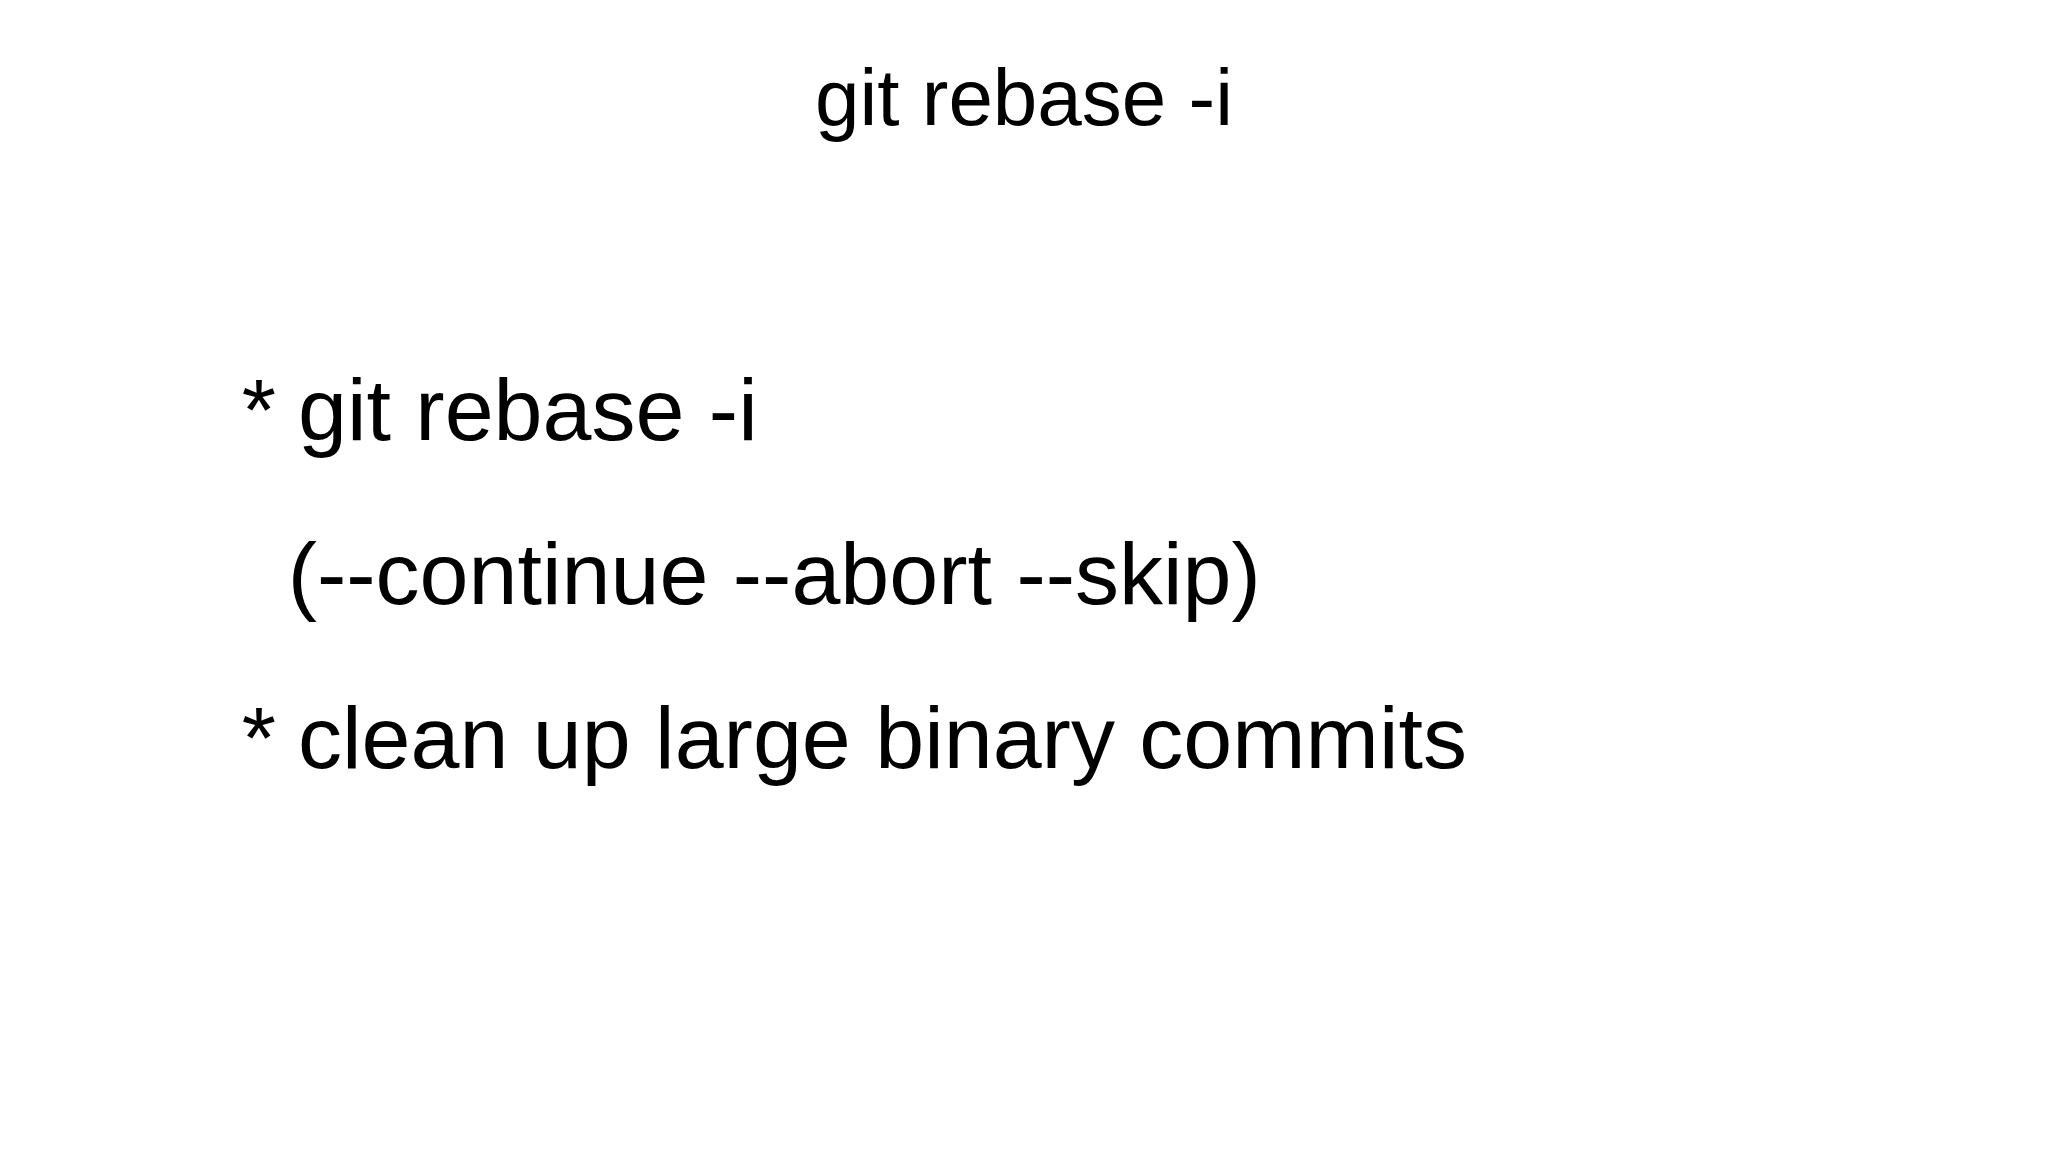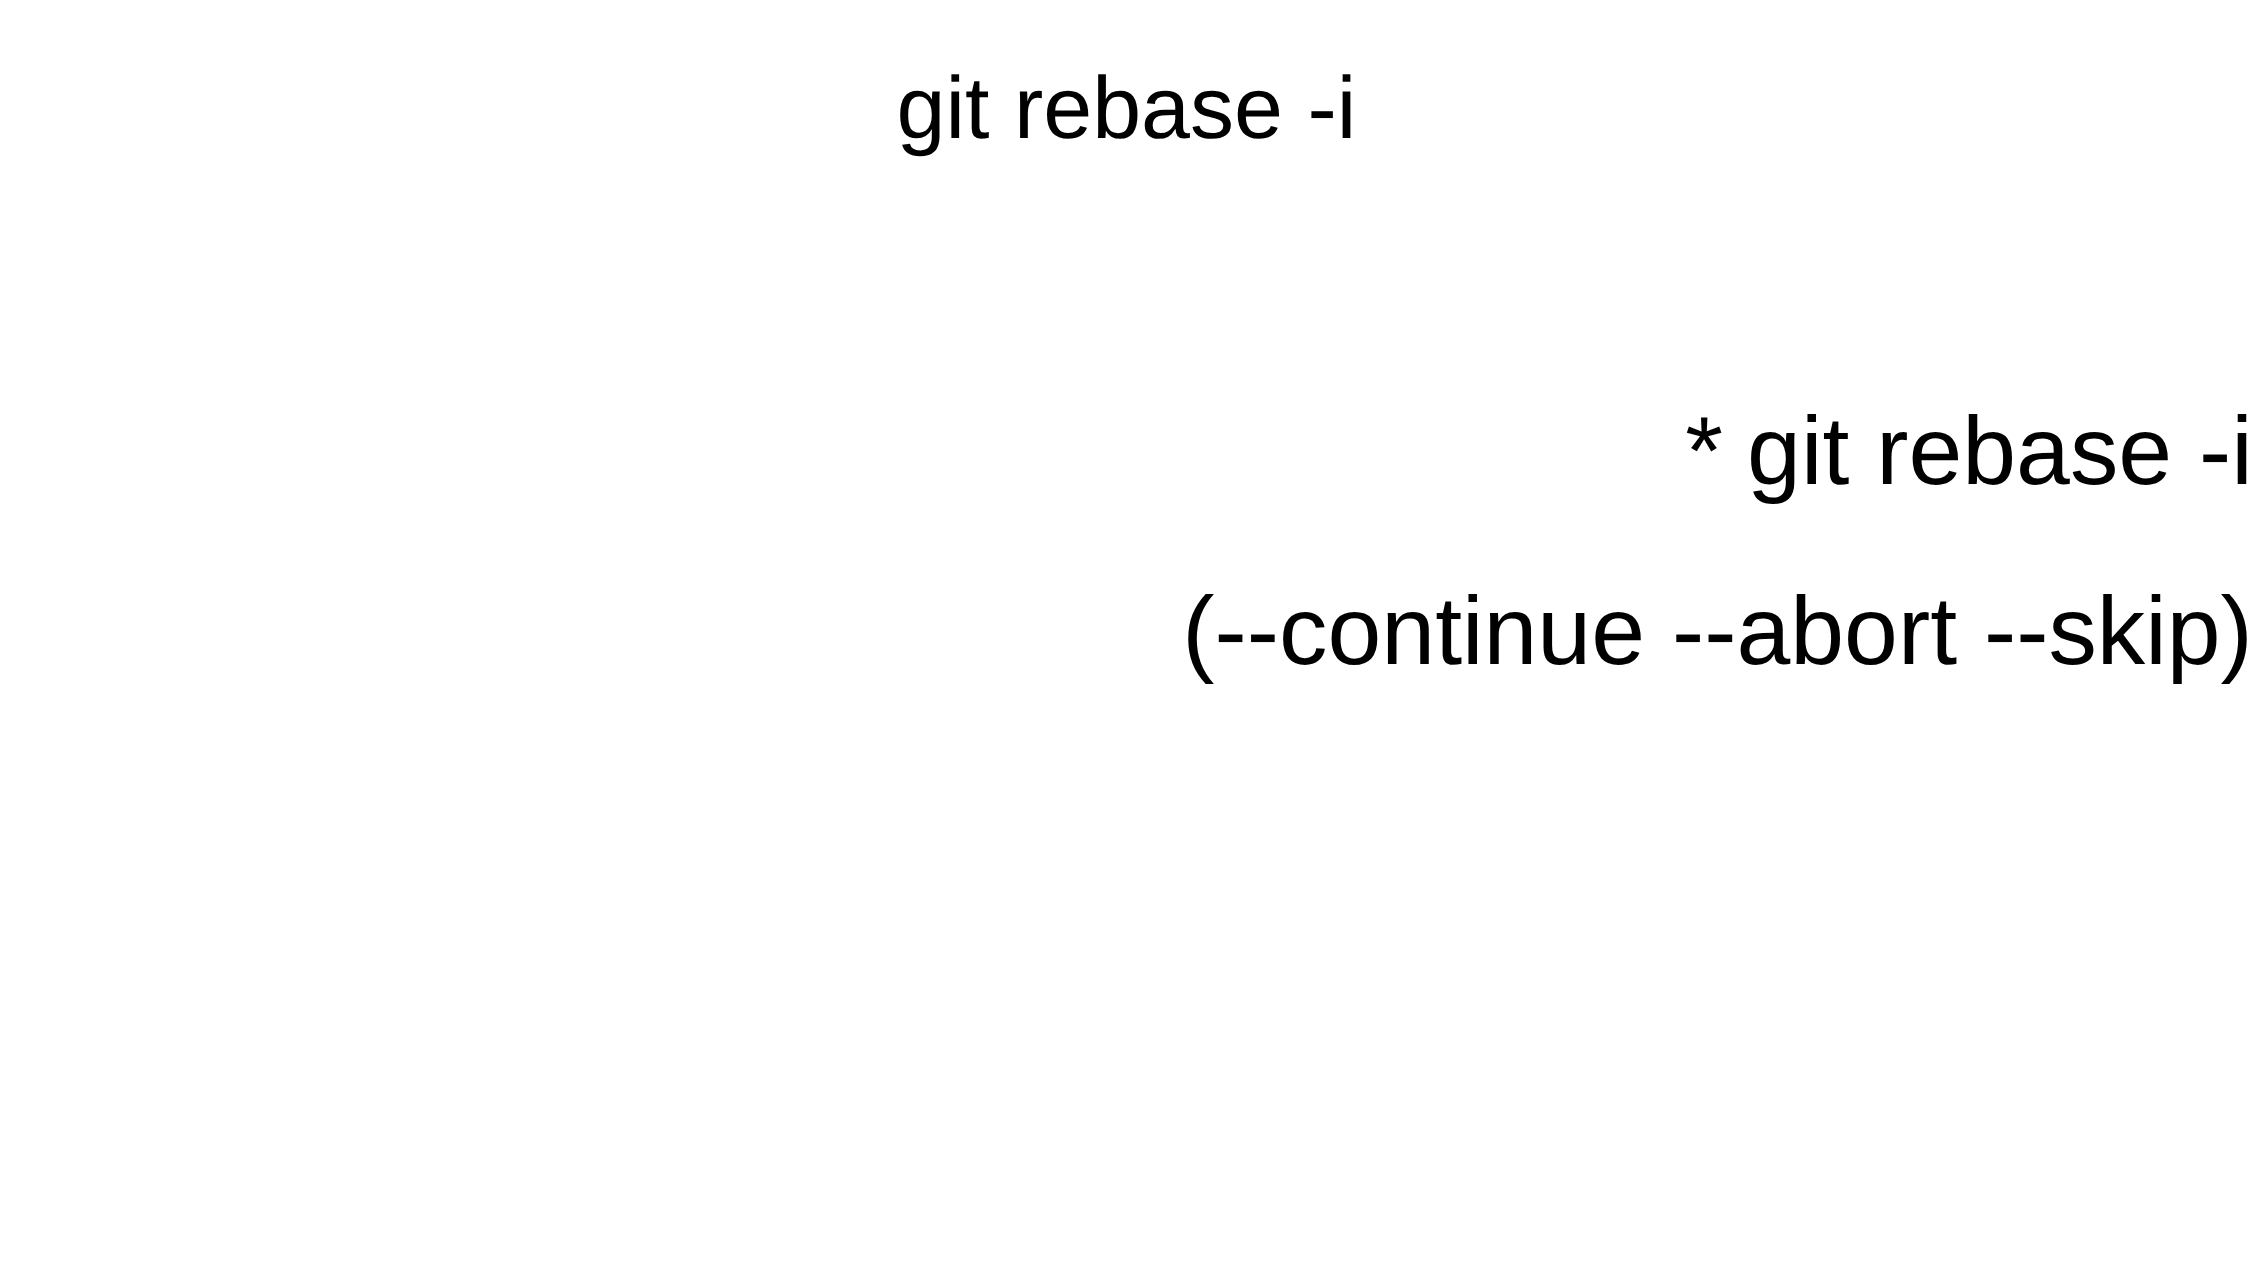--- a/index.html
+++ b/index.html
@@ -23,21 +23,20 @@
     font-size: 80px;
     line-height: 1;
     font-weight: 400;
     white-space: pre;
   }
   .bullet-list {
     margin-top: 140px;
     padding-left: 95px;
     font-size: 88px;
     font-weight: 400;
-    text-align: right;
   }
   .bullet-line {
     line-height: 1;
     height: 88px;
     margin-bottom: 76px;
     white-space: pre;
   }
   .bullet-line .marker {
     display: inline-block;
     margin-right: 22px;
@@ -59,16 +58,19 @@
   <div class="bullet-list">
 
     <div class="bullet-line">
       <span class="marker">*</span><span>git rebase -i</span>
     </div>
 
     <div class="bullet-line indent">
       <span>(--continue --abort --skip)</span>
     </div>
 
+    <div class="bullet-line">
+      <span class="marker">*</span><span>clean up large binary commits</span>
+    </div>
 
 
   </div>
 </div>
 
 </body></html>

